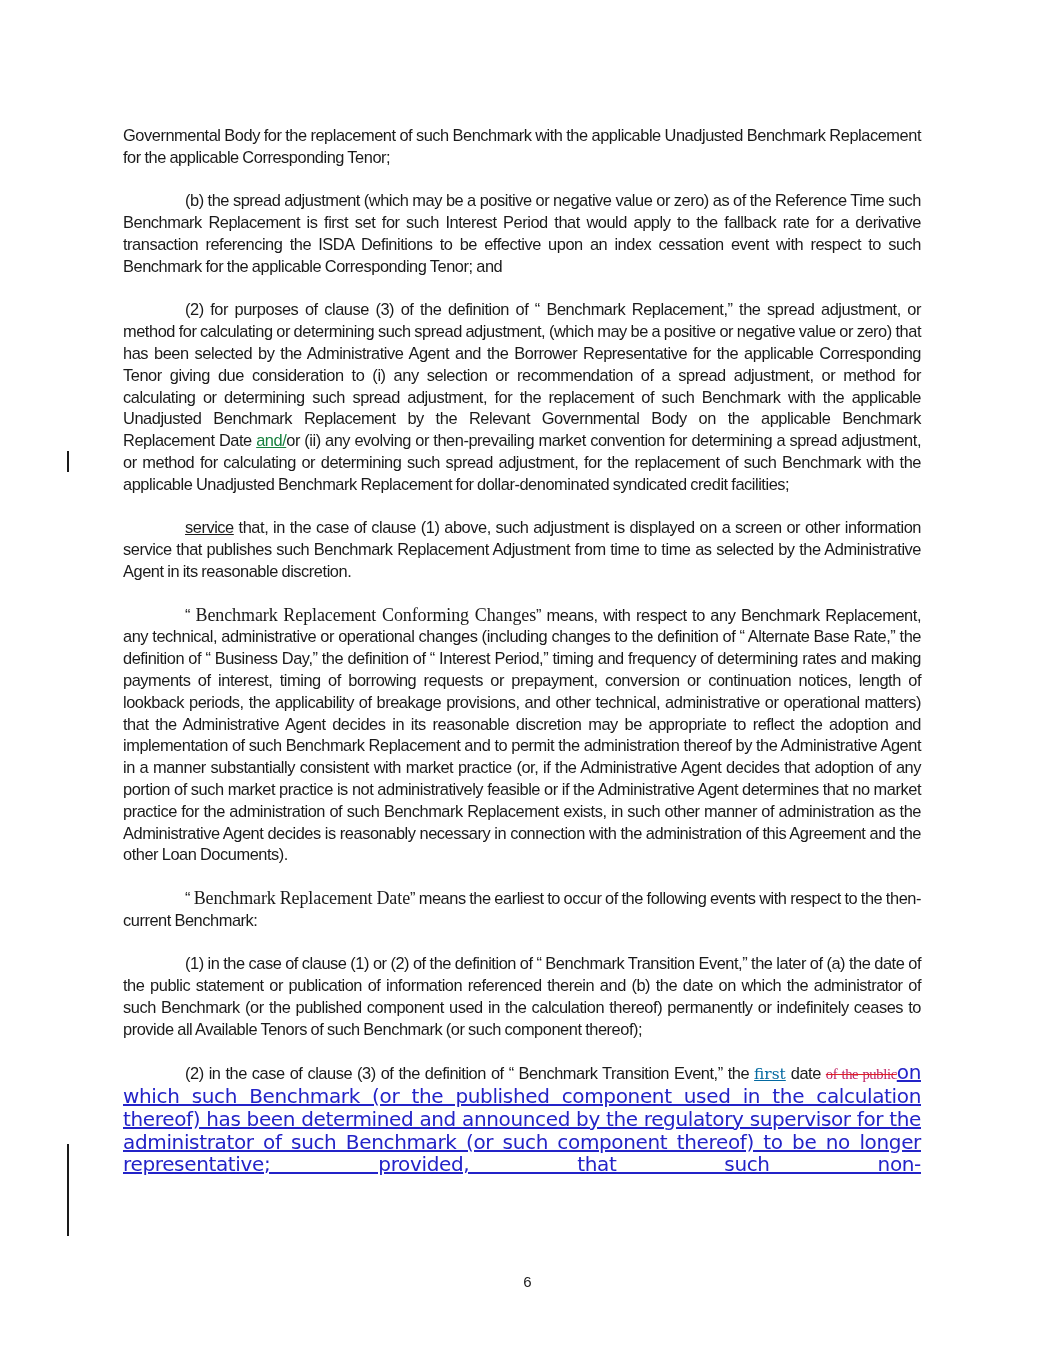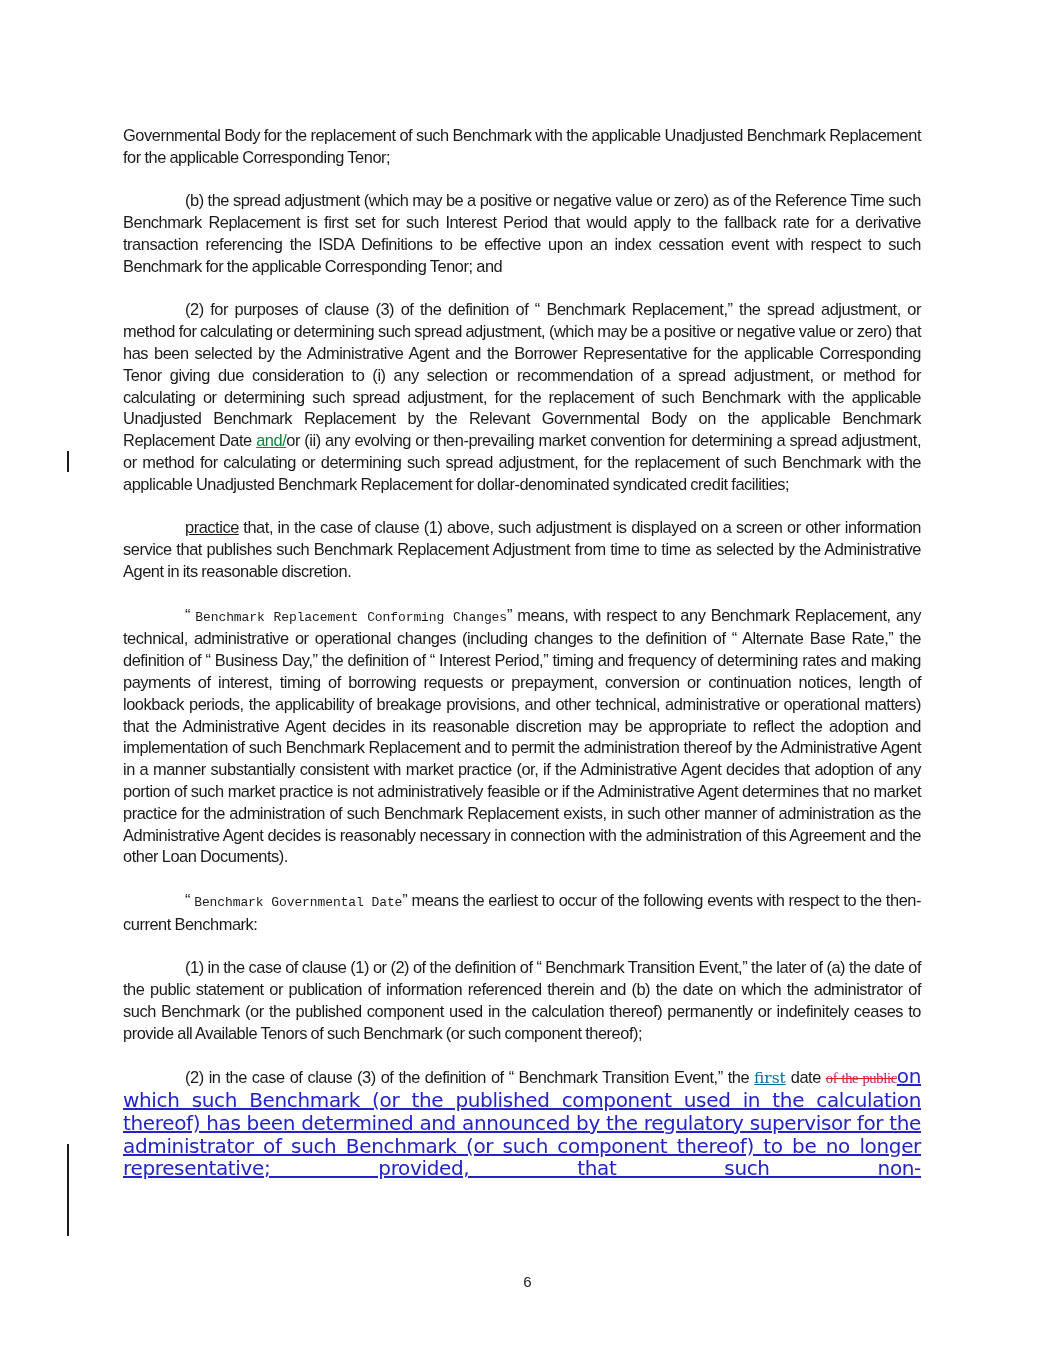--- a/index.html
+++ b/index.html
@@ -40,22 +40,22 @@
     }
     .para.indent {
       text-indent: 62px;
     }
     .para.last {
       text-align-last: justify;
       margin-bottom: 0;
     }
     .term {
       letter-spacing: -0.1px;
-      font-family: Liberation Mono, monospace;
-      font-size: 13px;
+      font-family: Liberation Serif, serif;
+      font-size: 18px;
     }
     .u { text-decoration: underline; }
     .ins {
       color: #2323c8;
       text-decoration: underline;
       text-decoration-color: #2323c8;
       font-family: "DejaVu Sans", sans-serif;
       font-size: 20px;
       letter-spacing: -0.35px;
       word-spacing: 0px;
@@ -104,25 +104,25 @@
   <div class="change-bar" style="top:1144px;height:92px;"></div>
 
   <div class="body-text">
 
     <p class="para">Governmental Body for the replacement of such Benchmark with the applicable Unadjusted Benchmark Replacement for the applicable Corresponding Tenor;</p>
 
     <p class="para indent">(b) the spread adjustment (which may be a positive or negative value or zero) as of the Reference Time such Benchmark Replacement is first set for such Interest Period that would apply to the fallback rate for a derivative transaction referencing the ISDA Definitions to be effective upon an index cessation event with respect to such Benchmark for the applicable Corresponding Tenor; and</p>
 
     <p class="para indent"><span>(2) for purposes of clause (3) of the definition of “ Benchmark Replacement,” the spread adjustment, or method for calculating or determining such spread adjustment, (which may be a positive or negative value or zero) that has been selected by the Administrative Agent and the Borrower Representative for the applicable Corresponding Tenor giving due consideration to (i) any selection or recommendation of a spread adjustment, or method for calculating or determining such spread adjustment, for the replacement of such Benchmark with the applicable Unadjusted Benchmark Replacement by the Relevant Governmental Body on the applicable Benchmark Replacement Date </span><span class="ins-sans">and/</span><span>or (ii) any evolving or then-prevailing market convention for determining a spread adjustment, or method for calculating or determining such spread adjustment, for the replacement of such Benchmark with the applicable Unadjusted Benchmark Replacement for dollar-denominated syndicated credit facilities;</span></p>
 
-    <p class="para indent"><span class="u">practice</span><span> that, in the case of clause (1) above, such adjustment is displayed on a screen or other information service that publishes such Benchmark Replacement Adjustment from time to time as selected by the Administrative Agent in its reasonable discretion.</span></p>
+    <p class="para indent"><span class="u">service</span><span> that, in the case of clause (1) above, such adjustment is displayed on a screen or other information service that publishes such Benchmark Replacement Adjustment from time to time as selected by the Administrative Agent in its reasonable discretion.</span></p>
 
     <p class="para indent"><span>“ </span><span class="term">Benchmark Replacement Conforming Changes</span><span>”</span><span> means, with respect to any Benchmark Replacement, any technical, administrative or operational changes (including changes to the definition of “ Alternate Base Rate,” the definition of “ Business Day,” the definition of “ Interest Period,” timing and frequency of determining rates and making payments of interest, timing of borrowing requests or prepayment, conversion or continuation notices, length of lookback periods, the applicability of breakage provisions, and other technical, administrative or operational matters) that the Administrative Agent decides in its reasonable discretion may be appropriate to reflect the adoption and implementation of such Benchmark Replacement and to permit the administration thereof by the Administrative Agent in a manner substantially consistent with market practice (or, if the Administrative Agent decides that adoption of any portion of such market practice is not administratively feasible or if the Administrative Agent determines that no market practice for the administration of such Benchmark Replacement exists, in such other manner of administration as the Administrative Agent decides is reasonably necessary in connection with the administration of this Agreement and the other Loan Documents).</span></p>
 
-    <p class="para indent"><span>“ </span><span class="term">Benchmark Governmental Date</span><span>”</span><span> means the earliest to occur of the following events with respect to the then-current Benchmark:</span></p>
+    <p class="para indent"><span>“ </span><span class="term">Benchmark Replacement Date</span><span>”</span><span> means the earliest to occur of the following events with respect to the then-current Benchmark:</span></p>
 
     <p class="para indent">(1) in the case of clause (1) or (2) of the definition of “ Benchmark Transition Event,” the later of (a) the date of the public statement or publication of information referenced therein and (b) the date on which the administrator of such Benchmark (or the published component used in the calculation thereof) permanently or indefinitely ceases to provide all Available Tenors of such Benchmark (or such component thereof);</p>
 
     <p class="para indent last"><span>(2) in the case of clause (3) of the definition of “ Benchmark Transition Event,” the </span><span class="ins-serif">first</span><span> date </span><span class="del">of the public</span><span class="ins">on which such Benchmark (or the published component used in the calculation thereof) has been determined and announced by the regulatory supervisor for the administrator of such Benchmark (or such component thereof) to be no longer representative; provided, that such non-</span></p>
 
   </div>
 
   <div class="page-number">6</div>
 </div>
 

